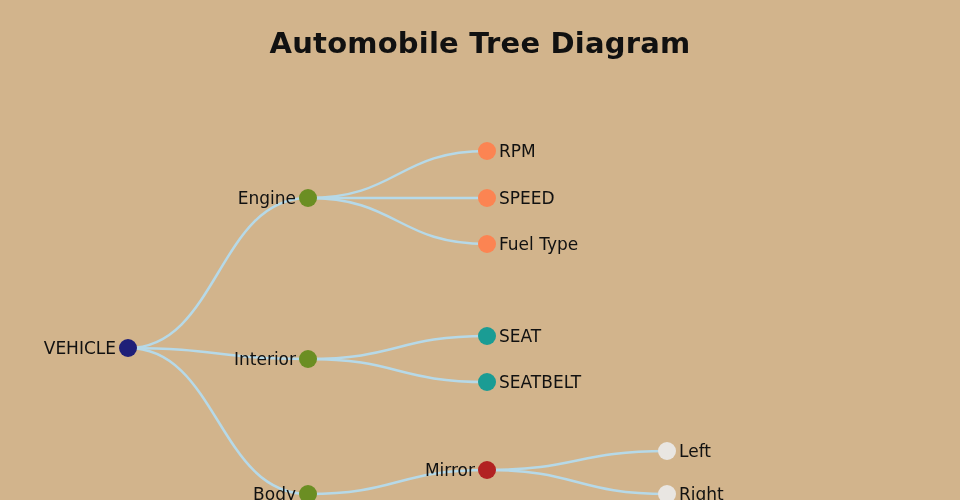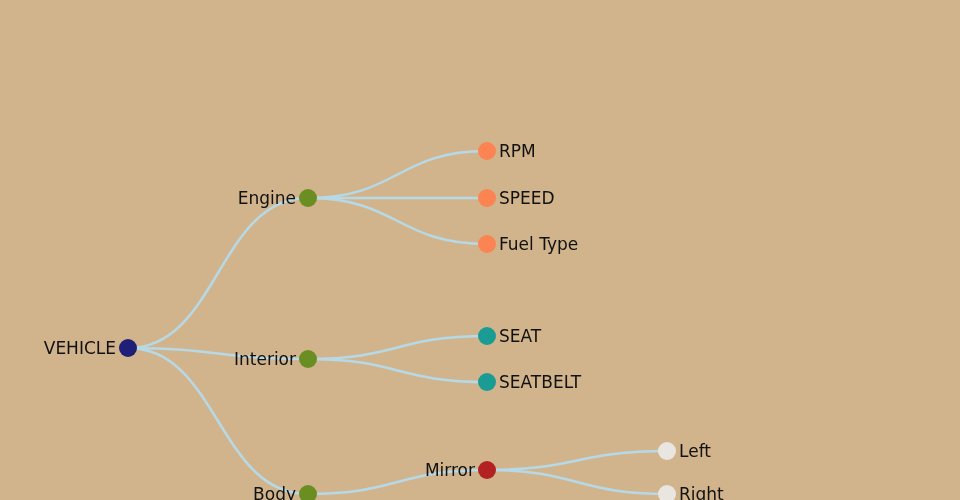--- a/index.html
+++ b/index.html
@@ -39,20 +39,21 @@
   }
   .node-label {
     font-size: 17px;
     font-family: "DejaVu Sans", "Liberation Sans", sans-serif;
   }
 </style>
 </head>
 <body style="background: rgb(210, 180, 140);">
 
 <div class="stage">
+  <div class="title" style="color: rgb(17, 17, 17);">Automobile Tree Diagram</div>
   <svg id="tree-svg" width="960" height="500" viewBox="0 0 960 500">
       <path d="M128,348C218,348 218,198 308,198" class="link" stroke="#b6d9e8"></path>
       <path d="M128,348C218,348 218,359 308,359" class="link" stroke="#b6d9e8"></path>
       <path d="M128,348C218,348 218,494 308,494" class="link" stroke="#b6d9e8"></path>
       <path d="M308,198C397.5,198 397.5,151 487,151" class="link" stroke="#b6d9e8"></path>
       <path d="M308,198C397.5,198 397.5,198 487,198" class="link" stroke="#b6d9e8"></path>
       <path d="M308,198C397.5,198 397.5,244 487,244" class="link" stroke="#b6d9e8"></path>
       <path d="M308,359C397.5,359 397.5,336 487,336" class="link" stroke="#b6d9e8"></path>
       <path d="M308,359C397.5,359 397.5,382 487,382" class="link" stroke="#b6d9e8"></path>
       <path d="M308,494C397.5,494 397.5,470 487,470" class="link" stroke="#b6d9e8"></path>

